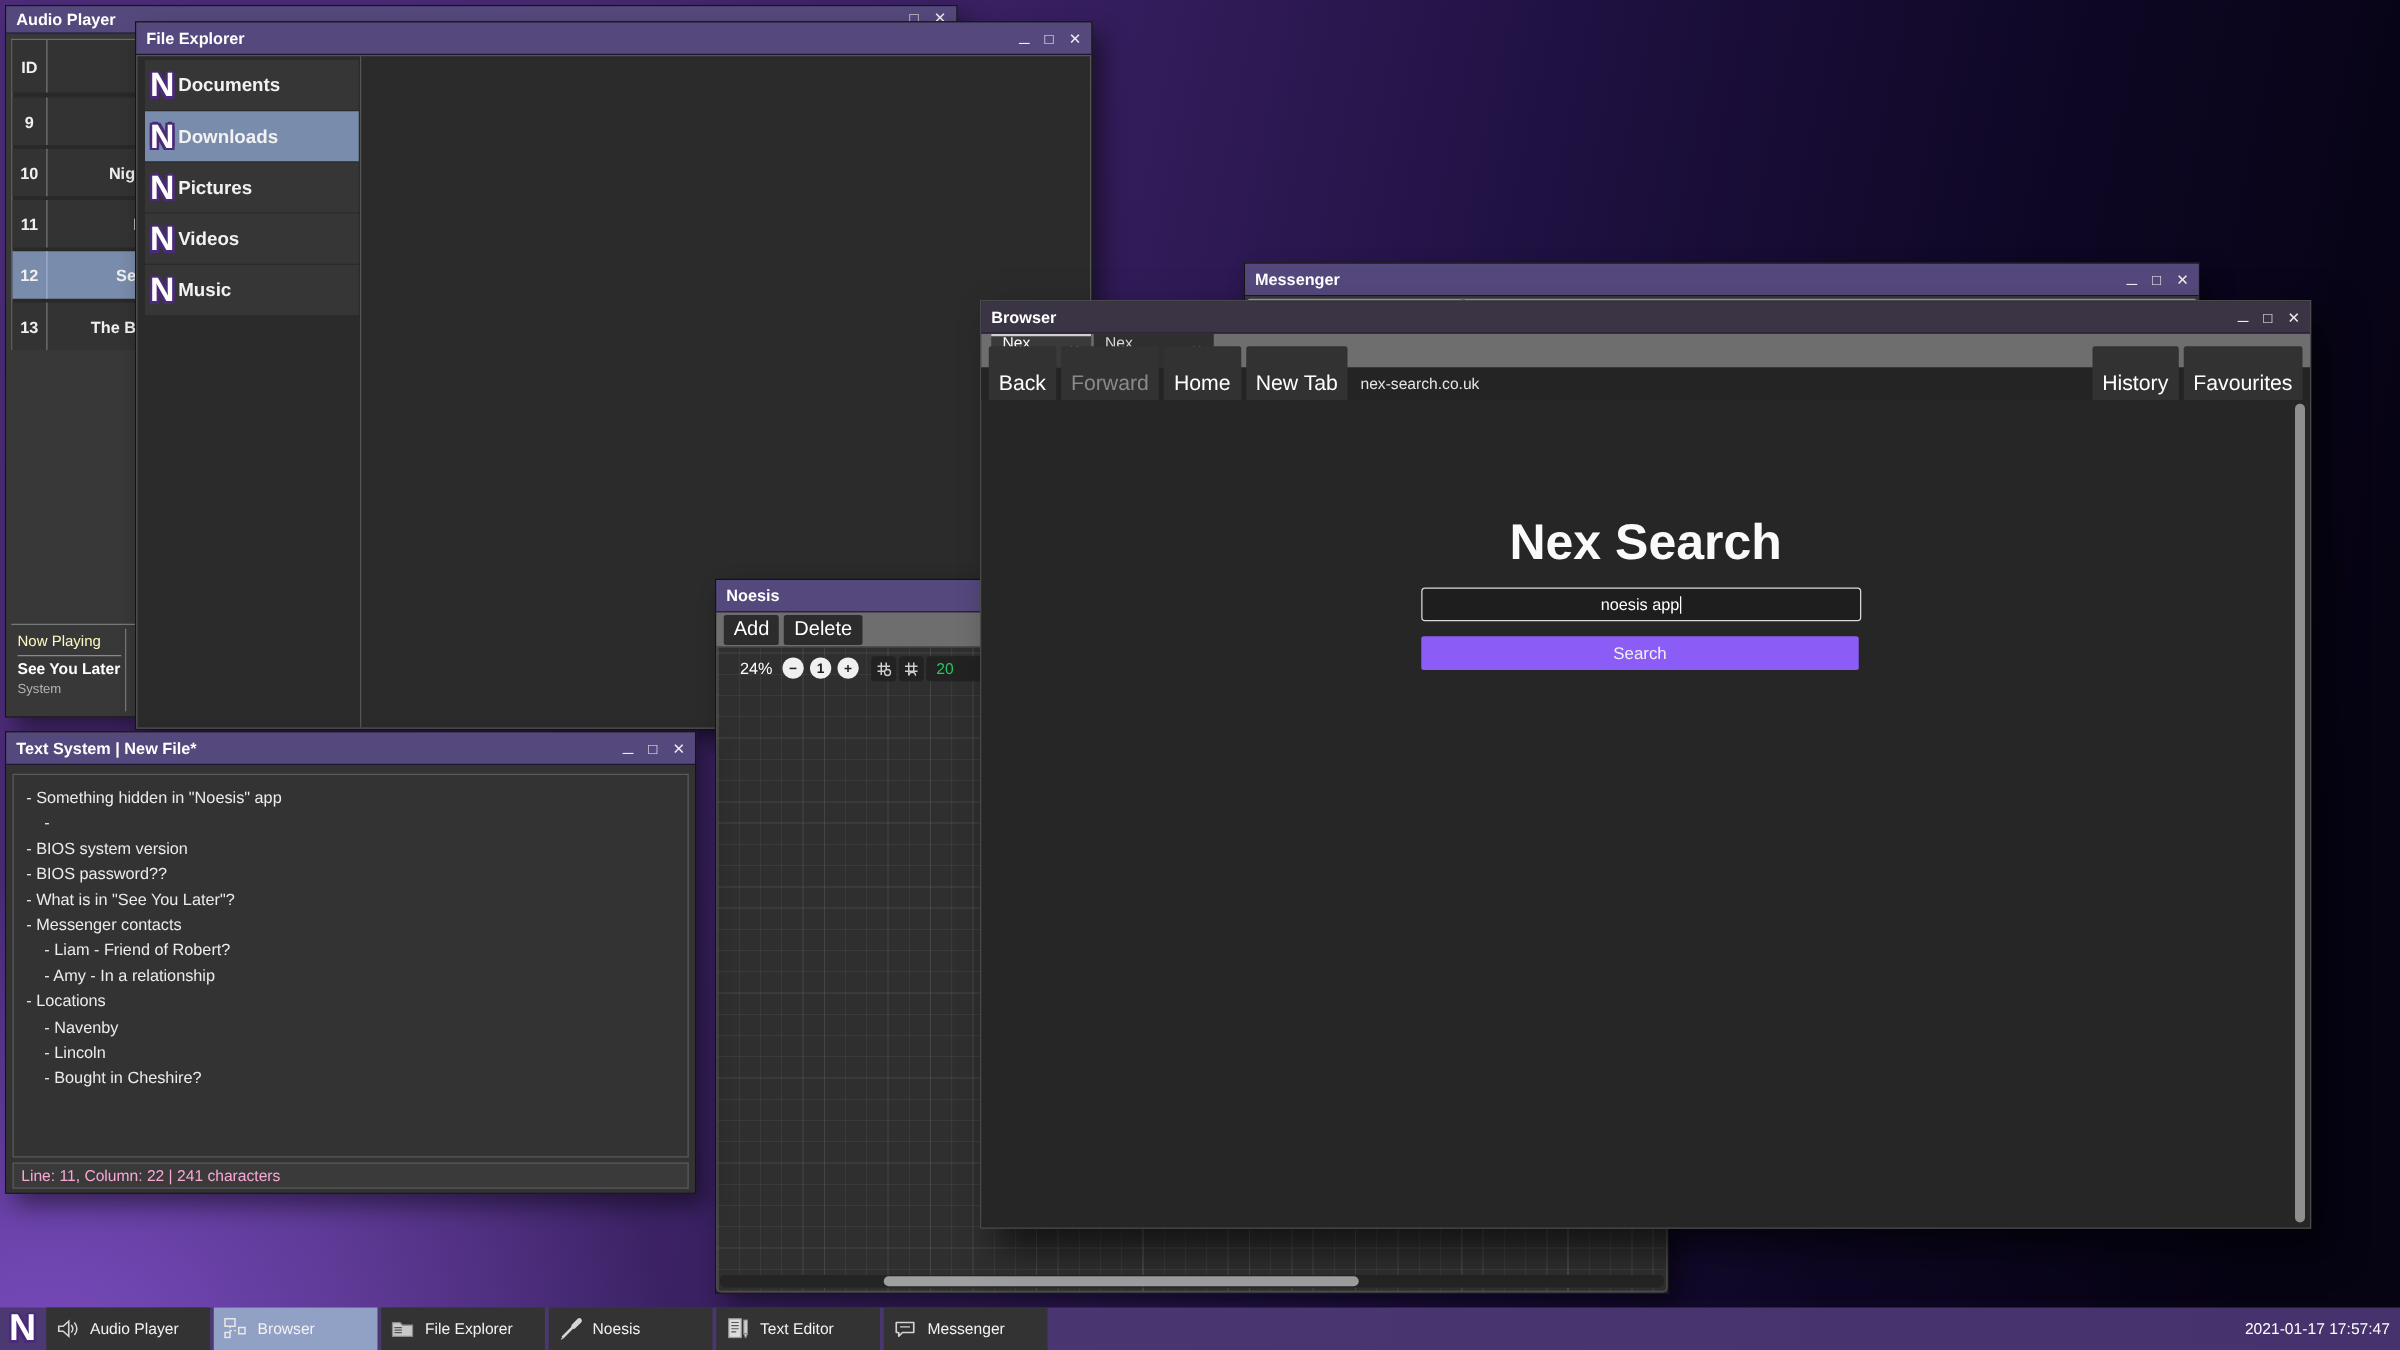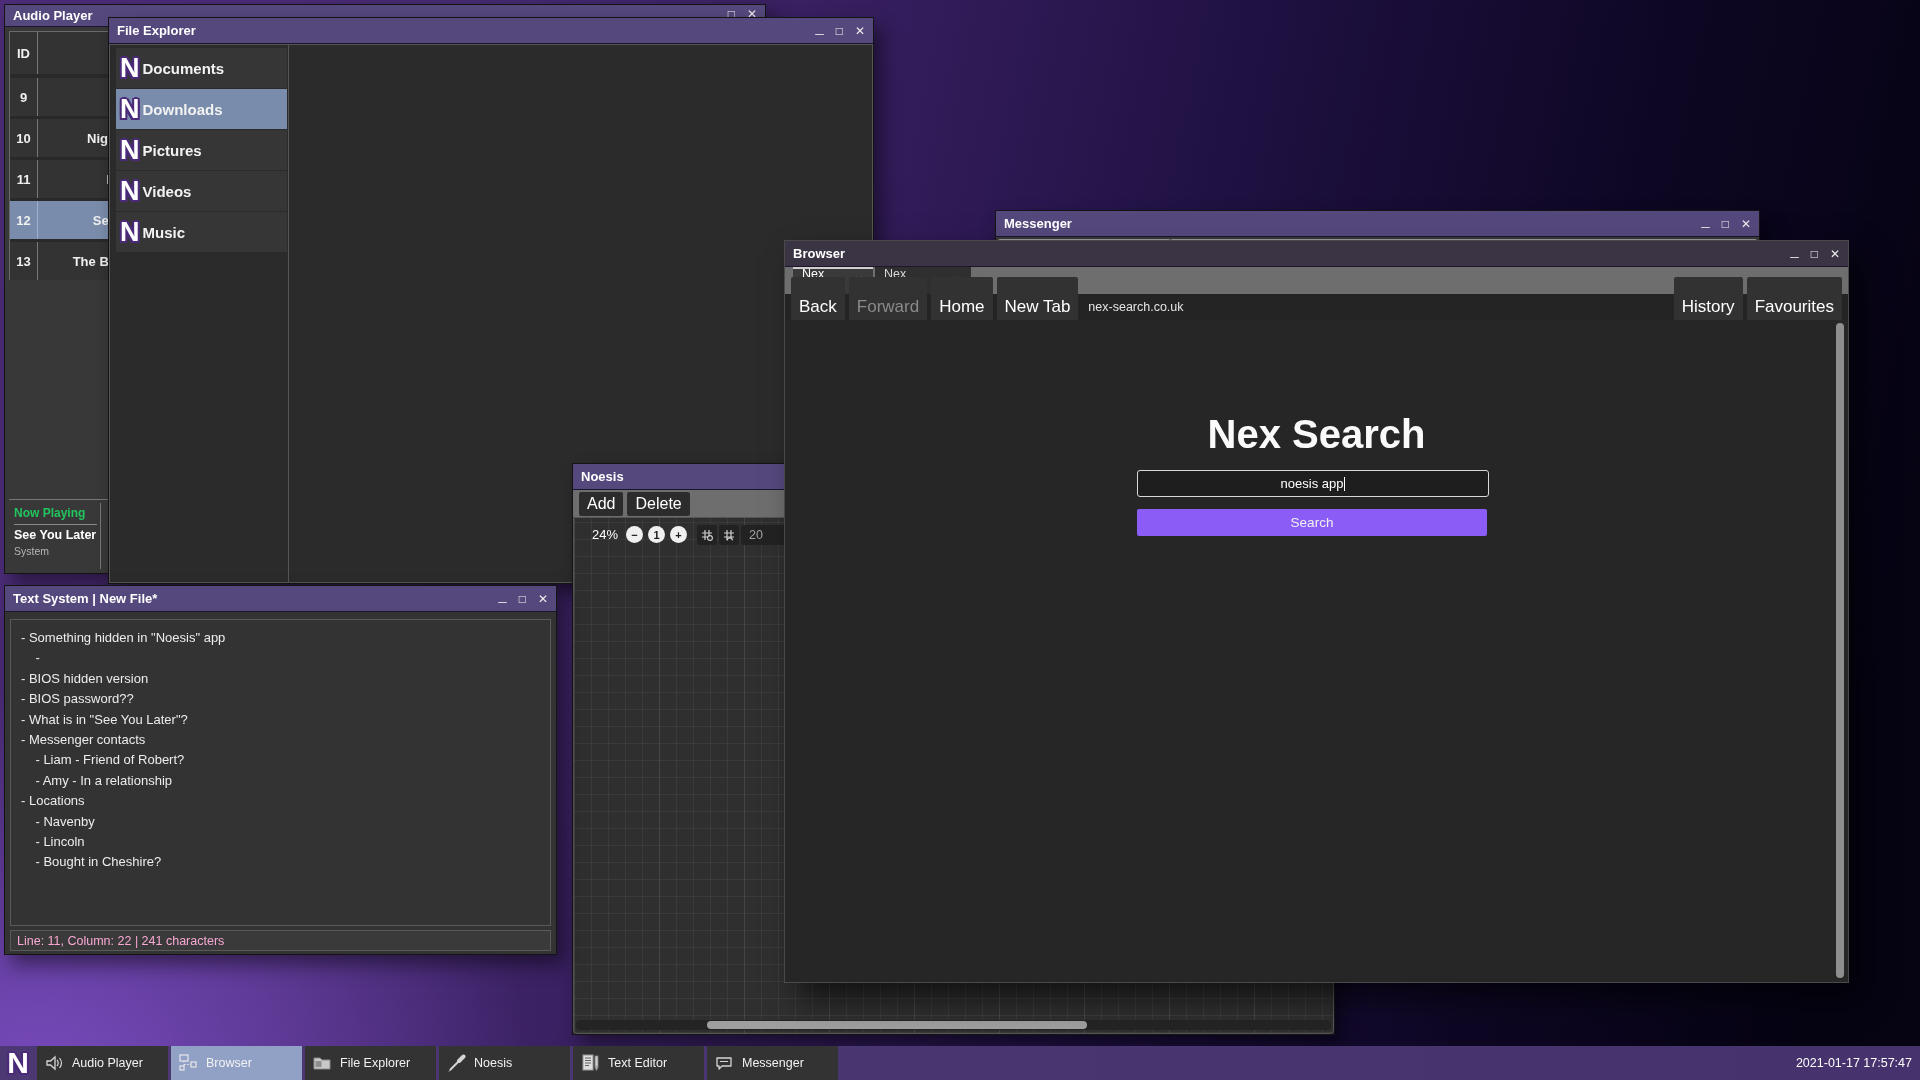--- a/index.html
+++ b/index.html
@@ -81,21 +81,21 @@
         <div class="ap-frag">See</div>
       </div>
       <div class="ap-row" style="margin-bottom:0">
         <div class="ap-id">13</div>
         <div class="ap-frag">The Be</div>
       </div>
     </div>
 
     <div style="position:absolute;left:4px;top:472px;right:4px;height:72px;border-top:1px solid #777">
       <div style="position:absolute;left:2px;top:3px;width:90px;height:66px;border-right:1px solid #777">
-        <div style="font-size:12px;font-weight:bold;color:#22c55e;padding:3px 0 0 3px">Now Playing</div>
+        <div style="font-size:12px;font-weight:normal;color:#fef9c3;padding:3px 0 0 3px">Now Playing</div>
         <div style="height:1px;background:#8a8a8a;margin:4px 3px 3px 3px"></div>
         <div style="font-size:12.5px;font-weight:bold;color:#fff;padding-left:3px">See You Later</div>
         <div style="font-size:10.5px;color:#b5b5b5;padding:3px 0 0 3px">System</div>
       </div>
       <div style="position:absolute;left:99px;top:11px;width:5px;height:5px;border-radius:50%;background:#ddd"></div>
       <div style="position:absolute;left:99px;top:26px;font-size:13px;font-weight:bold;color:#fff">0</div>
     </div>
   </div>
 </div>
 
@@ -173,42 +173,42 @@
           <path d="M2 5 H12 M2 9 H12 M5 2 V12 M9 2 V12" stroke="#cfcfcf" stroke-width="1.2" fill="none"></path>
           <circle cx="10" cy="10" r="2.4" fill="#222" stroke="#cfcfcf" stroke-width="1.1"></circle>
         </svg>
     </span>
     <span class="sq-btn" style="left:145px;top:7px">
       <svg width="14" height="14" viewBox="0 0 14 14">
           <path d="M2 5 H12 M2 9 H12 M5 2 V12 M9 2 V12" stroke="#cfcfcf" stroke-width="1.2" fill="none"></path>
           <path d="M5.2 12.5 a2.6 2.6 0 0 1 5.2 0" fill="#222" stroke="#cfcfcf" stroke-width="1.1"></path>
         </svg>
     </span>
-    <span style="position:absolute;left:167px;top:7px;width:50px;height:20px;background:#222;border-radius:3px;color:#a3a3a3;font-size:12.5px;display:flex;align-items:center;padding-left:8px">20</span>
+    <span style="position:absolute;left:167px;top:7px;width:50px;height:20px;background:#222;border-radius:3px;color:#22c55e;font-size:12.5px;display:flex;align-items:center;padding-left:8px">20</span>
 
     <div style="position:absolute;left:2px;right:2px;bottom:3px;height:10px;background:#242424;border-radius:4px">
       <div style="position:absolute;left:131px;width:380px;top:1px;height:8px;background:#9f9f9f;border-radius:4px"></div>
     </div>
   </div>
 </div>
 
 <div class="win" style="left:4px;top:585px;width:553px;height:370px;z-index:5;background:#333">
   <div class="titlebar" style="height:26px">
     <span>Text System | New File*</span>
     <span class="controls">
       <span class="ctrl mini">─</span>
       <span class="ctrl">□</span>
       <span class="ctrl">✕</span>
     </span>
   </div>
   <div class="win-body" style="top:26px;background:#333">
     <div style="position:absolute;left:5px;right:5px;top:7px;height:307px;border:1px solid #5a5a5a;padding:8px 10px;overflow:hidden">
       <div class="te-line">- Something hidden in "Noesis" app</div>
       <div class="te-line">    -</div>
-      <div class="te-line">- BIOS hidden version</div>
+      <div class="te-line">- BIOS system version</div>
       <div class="te-line">- BIOS password??</div>
       <div class="te-line">- What is in "See You Later"?</div>
       <div class="te-line">- Messenger contacts</div>
       <div class="te-line">    - Liam - Friend of Robert?</div>
       <div class="te-line">    - Amy - In a relationship</div>
       <div class="te-line">- Locations</div>
       <div class="te-line">    - Navenby</div>
       <div class="te-line">    - Lincoln</div>
       <div class="te-line">    - Bought in Cheshire?</div>
     </div>

